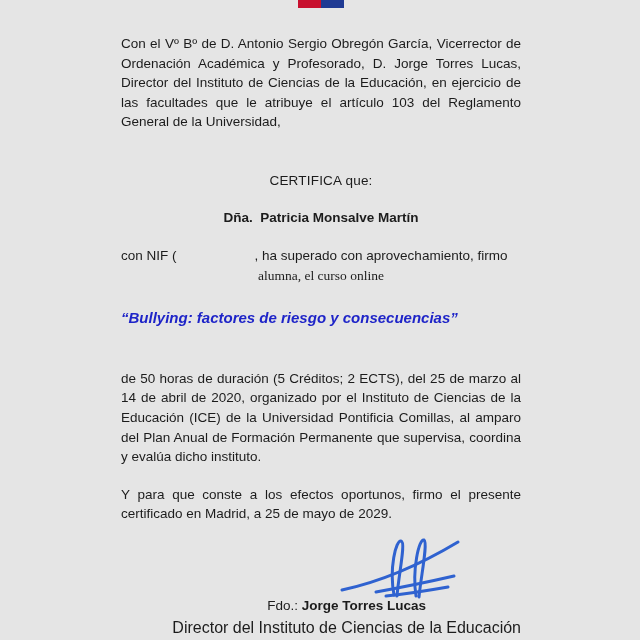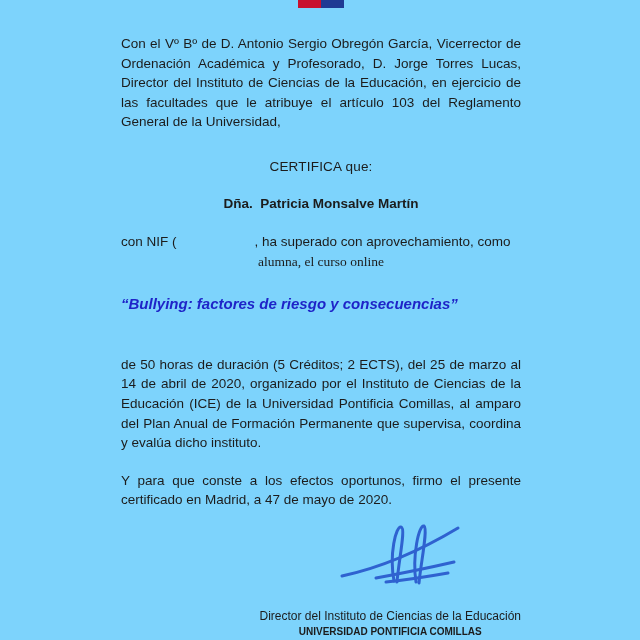--- a/index.html
+++ b/index.html
@@ -6,21 +6,21 @@
     margin: 0;
     padding: 0;
     background: #ffffff;
     font-family: "Liberation Sans", sans-serif;
     color: #1c1c1c;
   }
   .page {
     position: relative;
     width: 640px;
     height: 640px;
-    background: #7dd3fc;
+    background: #e5e5e5;
     overflow: hidden;
   }
   
   .logo-remnant {
     position: absolute;
     top: 0;
     left: 298px;
     width: 46px;
     height: 8px;
     display: flex;
@@ -37,21 +37,21 @@
     line-height: 1.45;
   }
   p { margin: 0; }
   .justify { text-align: justify; }
   .center  { text-align: center; }
   .bold    { font-weight: bold; }
 
   .intro { margin-top: 4px; }
 
   .certifica {
-    margin-top: 25px;
+    margin-top: 39px;
     letter-spacing: 0.2px;
   }
 
   .recipient {
     margin-top: 18px;
     white-space: pre;
   }
 
   .nif-block { margin-top: 18px; }
   .nif-line1 { text-align: left; }
@@ -87,21 +87,21 @@
     position: absolute;
     right: 0;
     bottom: 0;
     text-align: center;
   }
   .fdo-line {
     font-size: 13.5px;
     margin-bottom: 2px;
   }
   .sig-title {
-    font-size: 12px;
+    font-size: 16px;
     line-height: 1.3;
   }
   .sig-inst {
     font-size: 10px;
     font-weight: bold;
     line-height: 1.3;
   }
 </style>
 </head>
 <body>
@@ -116,43 +116,46 @@
   <div class="content">
 
     <p class="intro justify">Con el Vº Bº de D. Antonio Sergio Obregón García, Vicerrector de Ordenación Académica y Profesorado, D. Jorge Torres Lucas, Director del Instituto de Ciencias de la Educación, en ejercicio de las facultades que le atribuye el artículo 103 del Reglamento General de la Universidad,</p>
 
     <p class="certifica center">CERTIFICA que:</p>
 
     <p class="recipient center bold">Dña.  Patricia Monsalve Martín</p>
 
     <div class="nif-block">
       <div class="nif-line1">
-        <span>con NIF (</span><span class="nif-gap"></span><span>, ha superado con aprovechamiento, como</span>
+        <span>con NIF (</span><span class="nif-gap"></span><span>, ha superado con aprovechamiento, firmo</span>
       </div>
       <div class="nif-line2">alumna, el curso online</div>
     </div>
 
     <p class="course-title">“Bullying: factores de riesgo y consecuencias”</p>
 
     <p class="body-para justify">de 50 horas de duración (5 Créditos; 2 ECTS), del 25 de marzo al 14 de abril de 2020, organizado por el Instituto de Ciencias de la Educación (ICE) de la Universidad Pontificia Comillas, al amparo del Plan Anual de Formación Permanente que supervisa, coordina y evalúa dicho instituto.</p>
 
-    <p class="closing justify">Y para que conste a los efectos oportunos, firmo el presente certificado en Madrid, a 47 de mayo de 2020.</p>
+    <p class="closing justify">Y para que conste a los efectos oportunos, firmo el presente certificado en Madrid, a 25 de mayo de 2029.</p>
 
     <div class="sig-area">
 
       <svg class="scribble" width="130" height="70" viewBox="0 0 130 70">
         <g fill="none" stroke="#2f62d0" stroke-width="3" stroke-linecap="round">
           <path d="M6,58 C34,52 72,40 122,10"></path>
           <path d="M58,63 C53,36 60,8 65,9 C70,10 63,40 61,64"></path>
           <path d="M80,64 C76,38 83,6 88,8 C92,11 85,44 83,65"></path>
           <path d="M40,60 C62,56 92,50 118,44"></path>
           <path d="M50,64 C70,62 95,58 112,55"></path>
         </g>
       </svg>
 
       <div class="sig-text">
+        <div class="fdo-line">
+          <span>Fdo.: </span><strong>Jorge Torres Lucas</strong>
+        </div>
         <div class="sig-title">Director del Instituto de Ciencias de la Educación</div>
         <div class="sig-inst">UNIVERSIDAD PONTIFICIA COMILLAS</div>
       </div>
     </div>
 
   </div>
 </div>
 
 </body></html>

